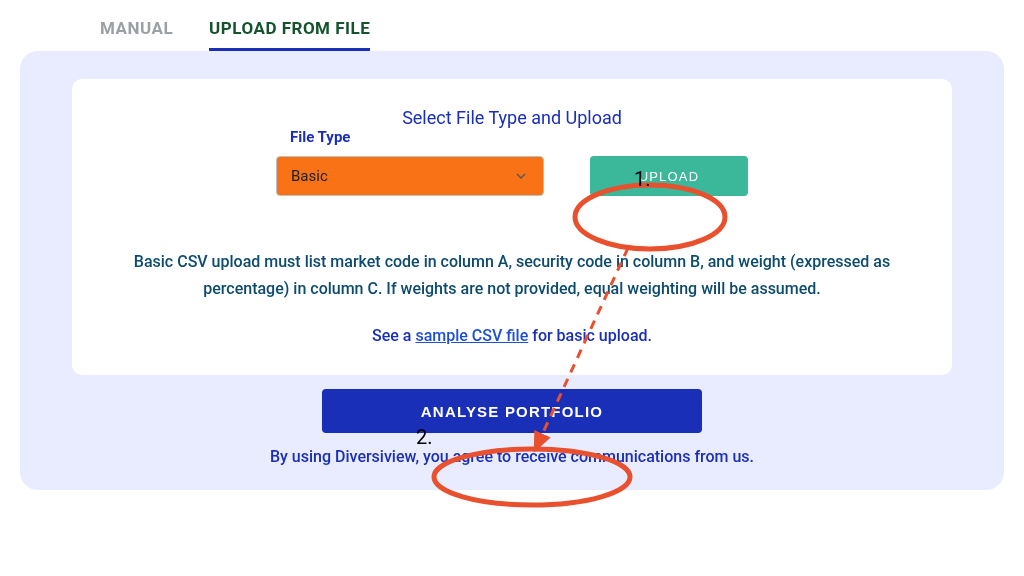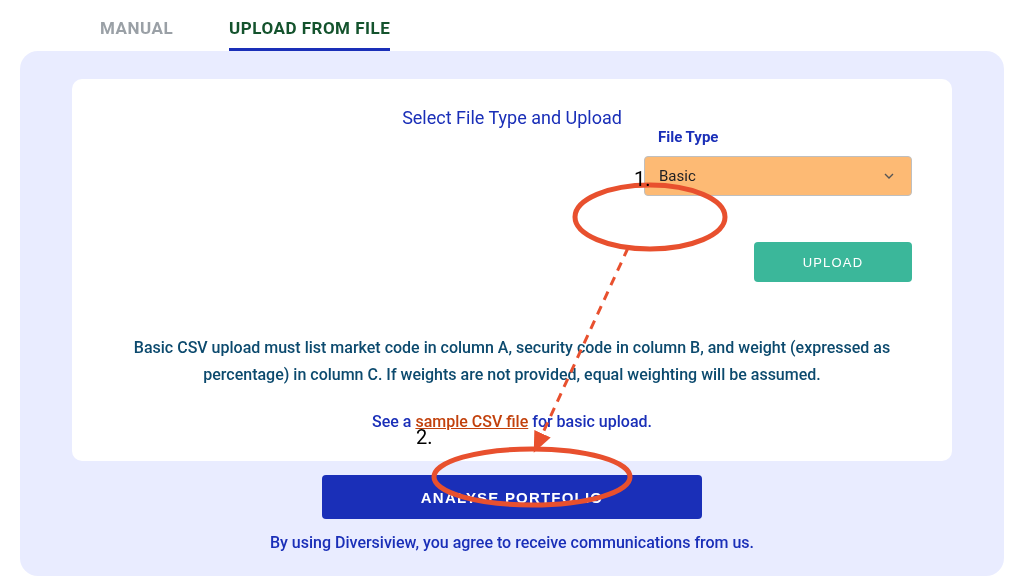--- a/index.html
+++ b/index.html
@@ -6,21 +6,21 @@
   body {
     font-family: -apple-system, BlinkMacSystemFont, "Segoe UI", Roboto, Helvetica, Arial, sans-serif;
     background: #ffffff;
     width: 1024px;
     height: 576px;
     overflow: hidden;
     position: relative;
   }
   .tabs {
     display: flex;
-    gap: 56px;
+    gap: 36px;
     padding: 18px 0 0 100px;
     align-items: flex-end;
   }
   .tab {
     font-size: 17px;
     font-weight: 700;
     letter-spacing: 0.5px;
     color: #9aa0a6;
     padding-bottom: 10px;
     cursor: pointer;
@@ -47,41 +47,40 @@
     color: #1a2fb8;
     font-size: 18px;
     font-weight: 400;
   }
   .row {
     display: flex;
     justify-content: center;
     align-items: flex-end;
     gap: 46px;
     margin-bottom: 52px;
-    flex-direction: column;
   }
   .field-group {
     display: flex;
     flex-direction: column;
     align-items: flex-start;
   }
   .field-label {
     color: #1a2fb8;
     font-size: 15px;
     font-weight: 700;
     margin-bottom: 10px;
     margin-left: 14px;
   }
   .select-wrap {
     position: relative;
     width: 268px;
     height: 40px;
     border: 1px solid #bfbfbf;
     border-radius: 4px;
-    background: #fdba74;
+    background: #f97316;
     display: flex;
     align-items: center;
     padding: 0 14px;
     cursor: pointer;
   }
   .select-value {
     flex: 1;
     text-align: left;
     font-size: 15px;
     color: #202124;
@@ -109,21 +108,21 @@
     line-height: 1.7;
     max-width: 760px;
     margin: 0 auto 24px auto;
   }
   .sample-line {
     color: #1a2fb8;
     font-size: 16px;
     font-weight: 500;
   }
   .sample-link {
-    color: #c2410c;
+    color: #1d4ed8;
     text-decoration: underline;
     text-align: center;
   }
   .analyse-wrap {
     text-align: center;
     margin-top: 14px;
   }
   .analyse-btn {
     width: 380px;
     height: 44px;

